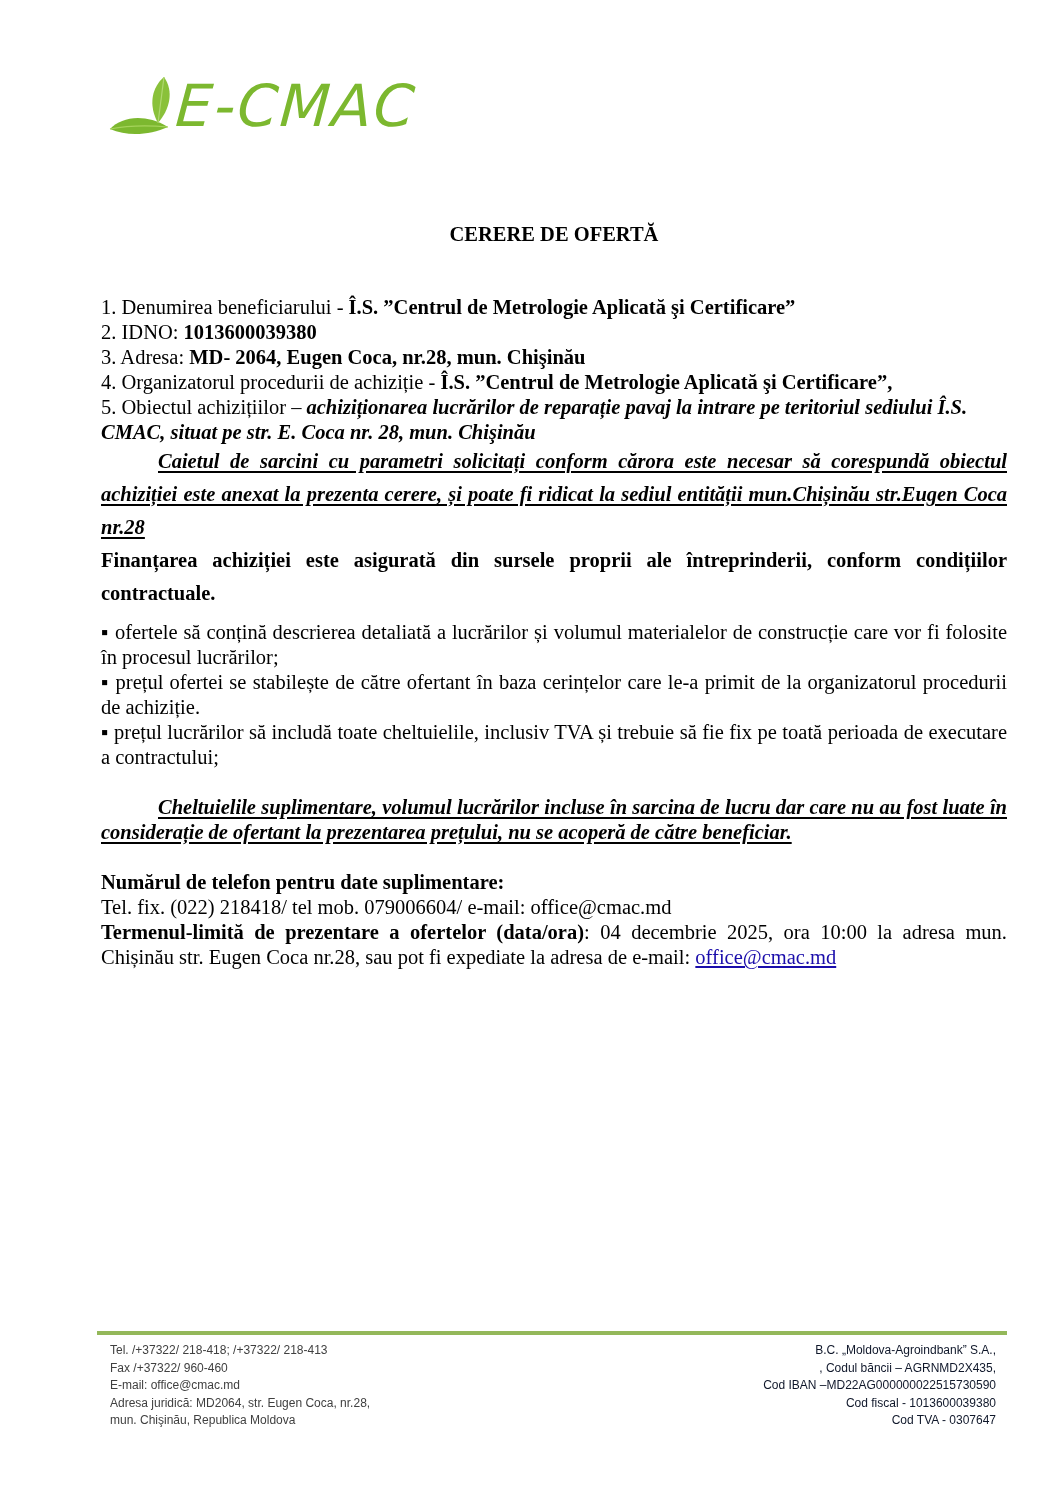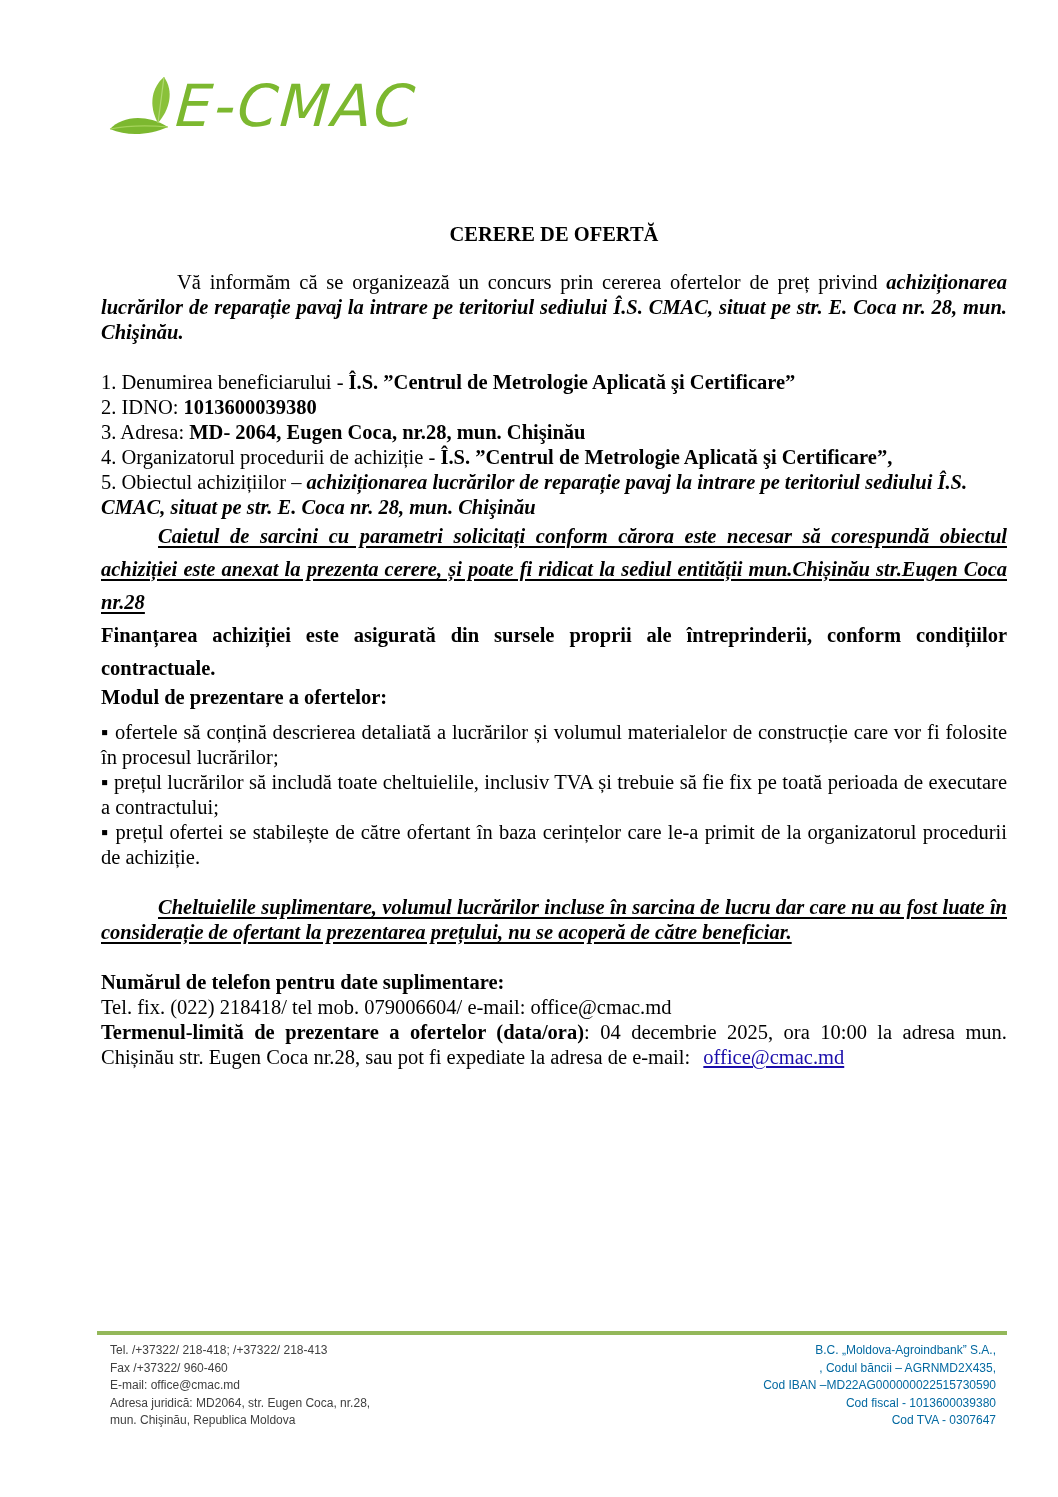--- a/index.html
+++ b/index.html
@@ -18,68 +18,66 @@
   p { margin: 0; }
   .justify { text-align: justify; text-align-last: left; }
   .indent { text-indent: 76px; }
   .indent-sm { text-indent: 57px; }
   .bi { font-weight: bold; font-style: italic; }
   .b { font-weight: bold; }
   .u { text-decoration: underline; text-decoration-thickness: 2px; text-underline-offset: 3px; }
   .gap { height: 25px; }
   .gap-sm { height: 10px; }
   .ul-line { line-height: 33px; }
-  a.mail { color: #1a0dab; text-decoration: underline; margin-left: 8px; }
+  a.mail { color: #1a0dab; text-decoration: underline; }
 
   
   .footer-rule { position: absolute; left: 97px; top: 1331px; width: 910px; height: 4px; background: #94b85a; }
   .footer-left { position: absolute; left: 110px; top: 1342px; font-family: "Liberation Sans", sans-serif;
                  font-size: 12px; line-height: 17.5px; color: #404040; }
   .footer-right { position: absolute; right: 62px; top: 1342px; text-align: right; font-family: "Liberation Sans", sans-serif;
-                  font-size: 12px; line-height: 17.5px; color: #0369a1; }
+                  font-size: 12px; line-height: 17.5px; color: #0f172a; }
 </style>
 </head>
 <body>
 
 <div class="page">
 
   <div class="logo">
     <svg width="66" height="62" viewBox="0 0 66 62">
       <path d="M2 54 C 14 42, 36 38, 60 52 C 42 60, 20 62, 2 54 Z" fill="#7cb82f"></path>
       <path d="M2 54 C 22 50, 40 50, 60 52" stroke="#a5d35a" stroke-width="1.2" fill="none"></path>
       <path d="M50 48 C 40 30, 44 12, 56 2 C 66 16, 62 34, 50 48 Z" fill="#8ac13a"></path>
       <path d="M50 48 C 52 32, 54 18, 56 2" stroke="#b0d870" stroke-width="1.2" fill="none"></path>
     </svg>
     <span class="logo-text">E-CMAC</span>
   </div>
 
   <div class="content">
     <p class="title">CERERE DE OFERTĂ</p>
 
-    <p class="justify indent"><span>Vă informăm că se organizează un concurs prin cererea ofertelor de preț privind </span><span class="bi">achiziționarea lucrărilor de reparație pavaj la intrare pe teritoriul sediului Î.S. CMAC, situat pe str. E. Coca nr. 28, mun. Chişinău.</span></p>
 
     <div class="gap"></div>
 
     <p><span>1. Denumirea beneficiarului - </span><span class="b">Î.S. ”Centrul de Metrologie Aplicată şi Certificare”</span></p>
     <p><span>2. IDNO: </span><span class="b">1013600039380</span></p>
     <p><span>3. Adresa: </span><span class="b">MD- 2064, Eugen Coca, nr.28, mun. Chişinău</span></p>
     <p><span>4. Organizatorul procedurii de achiziție - </span><span class="b">Î.S. ”Centrul de Metrologie Aplicată şi Certificare”,</span></p>
     <p><span>5. Obiectul achizițiilor  – </span><span class="bi">achiziționarea lucrărilor de reparație pavaj la intrare pe teritoriul sediului Î.S. CMAC, situat pe str. E. Coca nr. 28, mun. Chişinău</span></p>
 
     <p class="justify indent-sm ul-line"><span class="bi u">Caietul de sarcini cu parametri solicitați conform cărora este necesar să corespundă obiectul achiziției este anexat la prezenta cerere, și poate fi ridicat la sediul entității mun.Chișinău str.Eugen Coca nr.28</span></p>
 
 
     <p class="justify b ul-line">Finanțarea achiziției este asigurată din sursele proprii ale întreprinderii, conform condițiilor contractuale.</p>
-    <p class="b">Modul de prezentare a ofertelor:</p>
 
     <div class="gap-sm"></div>
 
     <p class="justify">▪ ofertele să conțină descrierea detaliată a lucrărilor și volumul materialelor de construcție care vor fi folosite în procesul lucrărilor;</p>
+    <p class="justify">▪ prețul ofertei se stabilește de către ofertant în baza cerințelor care le-a primit de la organizatorul procedurii de achiziție.</p>
     <p class="justify">▪ prețul lucrărilor să includă toate cheltuielile, inclusiv TVA și trebuie să fie fix pe toată perioada de executare a contractului;</p>
-    <p class="justify">▪ prețul ofertei se stabilește de către ofertant în baza cerințelor care le-a primit de la organizatorul procedurii de achiziție.</p>
 
     <div class="gap"></div>
 
     <p class="justify indent-sm"><span class="bi u" style="font-weight:bold;">Cheltuielile suplimentare, volumul lucrărilor incluse în sarcina de lucru dar care nu au fost luate în considerație de ofertant la prezentarea prețului, nu se acoperă de către beneficiar.</span></p>
 
     <div class="gap"></div>
 
     <p class="b">Numărul de telefon pentru date suplimentare:</p>
     <p>Tel. fix. (022) 218418/ tel mob. 079006604/ e-mail: office@cmac.md</p>
     <p class="justify"><span class="b">Termenul-limită de prezentare a ofertelor (data/ora)</span><span>: 04 decembrie 2025, ora 10:00 la adresa mun. Chișinău str. Eugen Coca nr.28, sau pot fi expediate la adresa de e-mail: </span><a class="mail">office@cmac.md</a></p>

